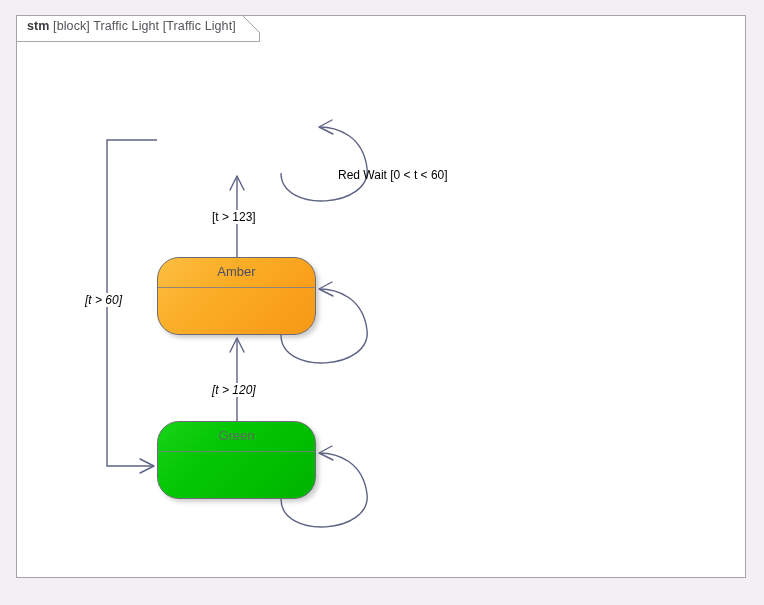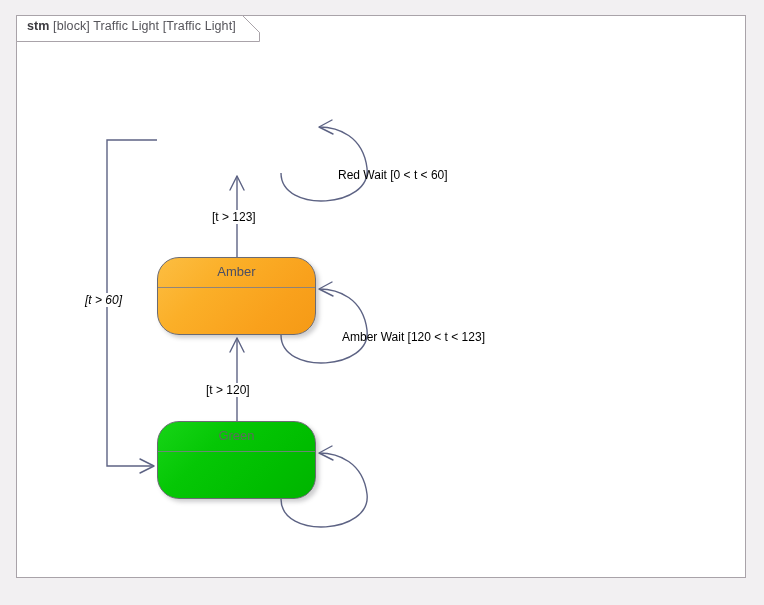--- a/index.html
+++ b/index.html
@@ -124,21 +124,21 @@
     font-size: 12px;
     color: #000000;
     white-space: nowrap;
     z-index: 4;
     font-family: "Liberation Sans", sans-serif;
   }
   #label-red-wait   { left: 338px; top: 168px; }
   #label-amber-wait { left: 342px; top: 330px; }
   #label-green-wait { left: 338px; top: 493px; }
   #label-t123 { left: 211px; top: 210px; }
-  #label-t120 { left: 205px; top: 383px; }
+  #label-t120 { left: 211px; top: 383px; font-style: italic; }
   #label-t60  { left: 84px;  top: 293px; font-style: italic; }
   .guard-on-line {
     background: #ffffff;
     padding: 0 1px;
   }
   
   #note {
     position: absolute;
     left: 524px;
     top: 65px;
@@ -219,20 +219,19 @@
     <div class="state-name">Green</div>
     <div class="state-divider"></div>
   </div>
 
   <div class="state" id="state-amber">
     <div class="state-name">Amber</div>
     <div class="state-divider"></div>
   </div>
 
   <div class="edge-label" id="label-red-wait">Red Wait [0 &lt; t &lt; 60]</div>
-  <div class="edge-label" id="label-amber-wait">Amber Wait [120 &lt; t &lt; 123]</div>
 
   <div class="edge-label guard-on-line" id="label-t123">[t &gt; 123]</div>
   <div class="edge-label guard-on-line" id="label-t120">[t  &gt; 120]</div>
   <div class="edge-label guard-on-line" id="label-t60">[t &gt; 60]</div>
 
 
 </div>
 
 </body></html>

